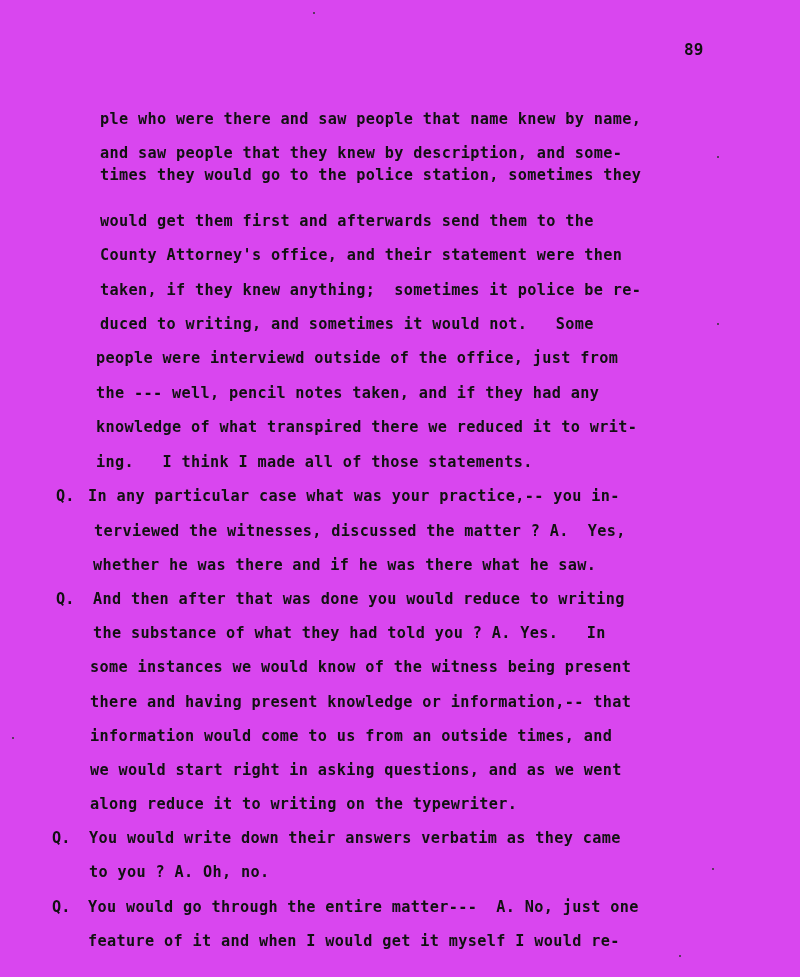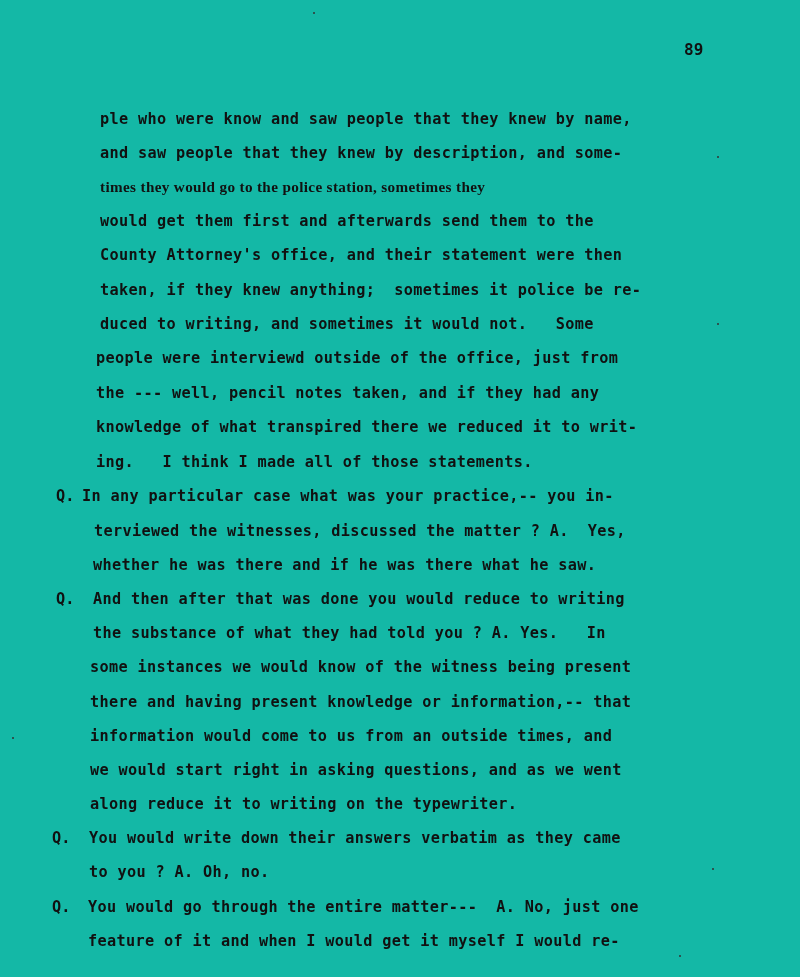--- a/index.html
+++ b/index.html
@@ -13,21 +13,21 @@
       position: relative;
       overflow: hidden;
       font-family: "DejaVu Sans Mono", "Liberation Mono", monospace;
       color: #111111;
     }
     .page {
       position: absolute;
       left: 0; top: 0;
       width: 800px;
       height: 977px;
-      background: #14b8a6;
+      background: #d946ef;
     }
     .page-number {
       position: absolute;
       left: 684px;
       top: 40px;
       font-size: 16px;
       font-weight: bold;
       letter-spacing: 0px;
     }
     .speck {
@@ -61,36 +61,36 @@
   <div class="page-number">89</div>
 
   <div class="speck" style="left:313px;top:12px;"></div>
   <div class="speck" style="left:717px;top:323px;"></div>
   <div class="speck" style="left:717px;top:156px;"></div>
   <div class="speck" style="left:12px;top:737px;"></div>
   <div class="speck" style="left:712px;top:868px;"></div>
   <div class="speck" style="left:679px;top:955px;"></div>
 
   <div>
-    <div class="line" style="left:100px;top:109px;">ple who were know and saw people that they knew by name,</div>
+    <div class="line" style="left:100px;top:109px;">ple who were there and saw people that name knew by name,</div>
     <div class="line" style="left:100px;top:143px;">and saw people that they knew by description, and some-</div>
-    <div class="line" style="left:100px;top:177px;font-family:Liberation Serif, serif;">times they would go to the police station, sometimes they</div>
+    <div class="line" style="left:100px;top:165px;">times they would go to the police station, sometimes they</div>
     <div class="line" style="left:100px;top:211px;">would get them first and afterwards send them to the</div>
     <div class="line" style="left:100px;top:245px;">County Attorney's office, and their statement were then</div>
     <div class="line" style="left:100px;top:280px;">taken, if they knew anything;  sometimes it police be re-</div>
     <div class="line" style="left:100px;top:314px;">duced to writing, and sometimes it would not.   Some</div>
     <div class="line" style="left:96px;top:348px;">people were interviewd outside of the office, just from</div>
     <div class="line" style="left:96px;top:383px;">the --- well, pencil notes taken, and if they had any</div>
     <div class="line" style="left:96px;top:417px;">knowledge of what transpired there we reduced it to writ-</div>
     <div class="line" style="left:96px;top:452px;">ing.   I think I made all of those statements.</div>
   </div>
 
   <div>
     <div class="marker" style="left:56px;top:486px;">Q.</div>
-    <div class="line" style="left:82px;top:486px;text-align:right;">In any particular case what was your practice,-- you in-</div>
+    <div class="line" style="left:88px;top:486px;text-align:right;">In any particular case what was your practice,-- you in-</div>
     <div class="line" style="left:94px;top:521px;">terviewed the witnesses, discussed the matter ? A.  Yes,</div>
     <div class="line" style="left:93px;top:555px;text-align:right;">whether he was there and if he was there what he saw.</div>
   </div>
 
   <div>
     <div class="marker" style="left:56px;top:589px;">Q.</div>
     <div class="line" style="left:93px;top:589px;">And then after that was done you would reduce to writing</div>
     <div class="line" style="left:93px;top:623px;">the substance of what they had told you ? A. Yes.   In</div>
     <div class="line" style="left:90px;top:657px;">some instances we would know of the witness being present</div>
     <div class="line" style="left:90px;top:692px;">there and having present knowledge or information,-- that</div>

